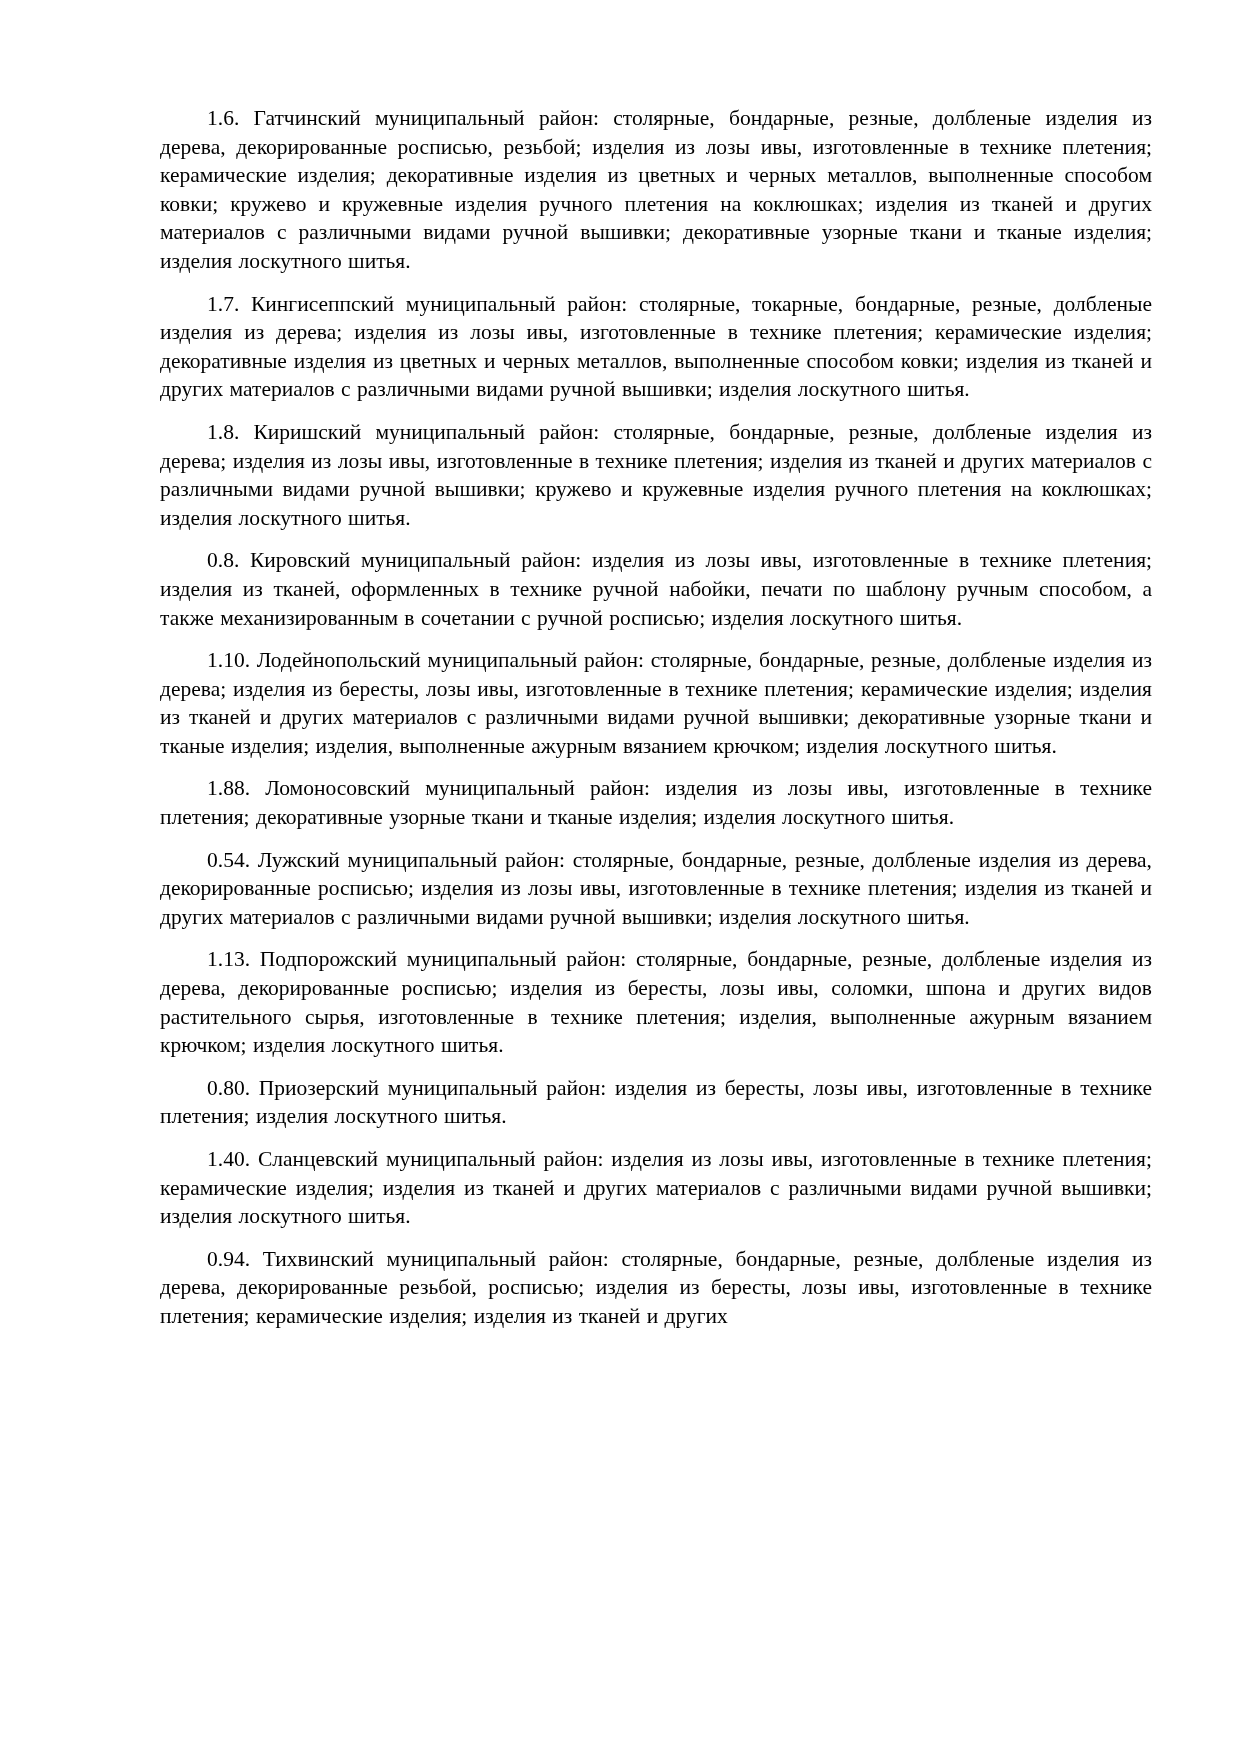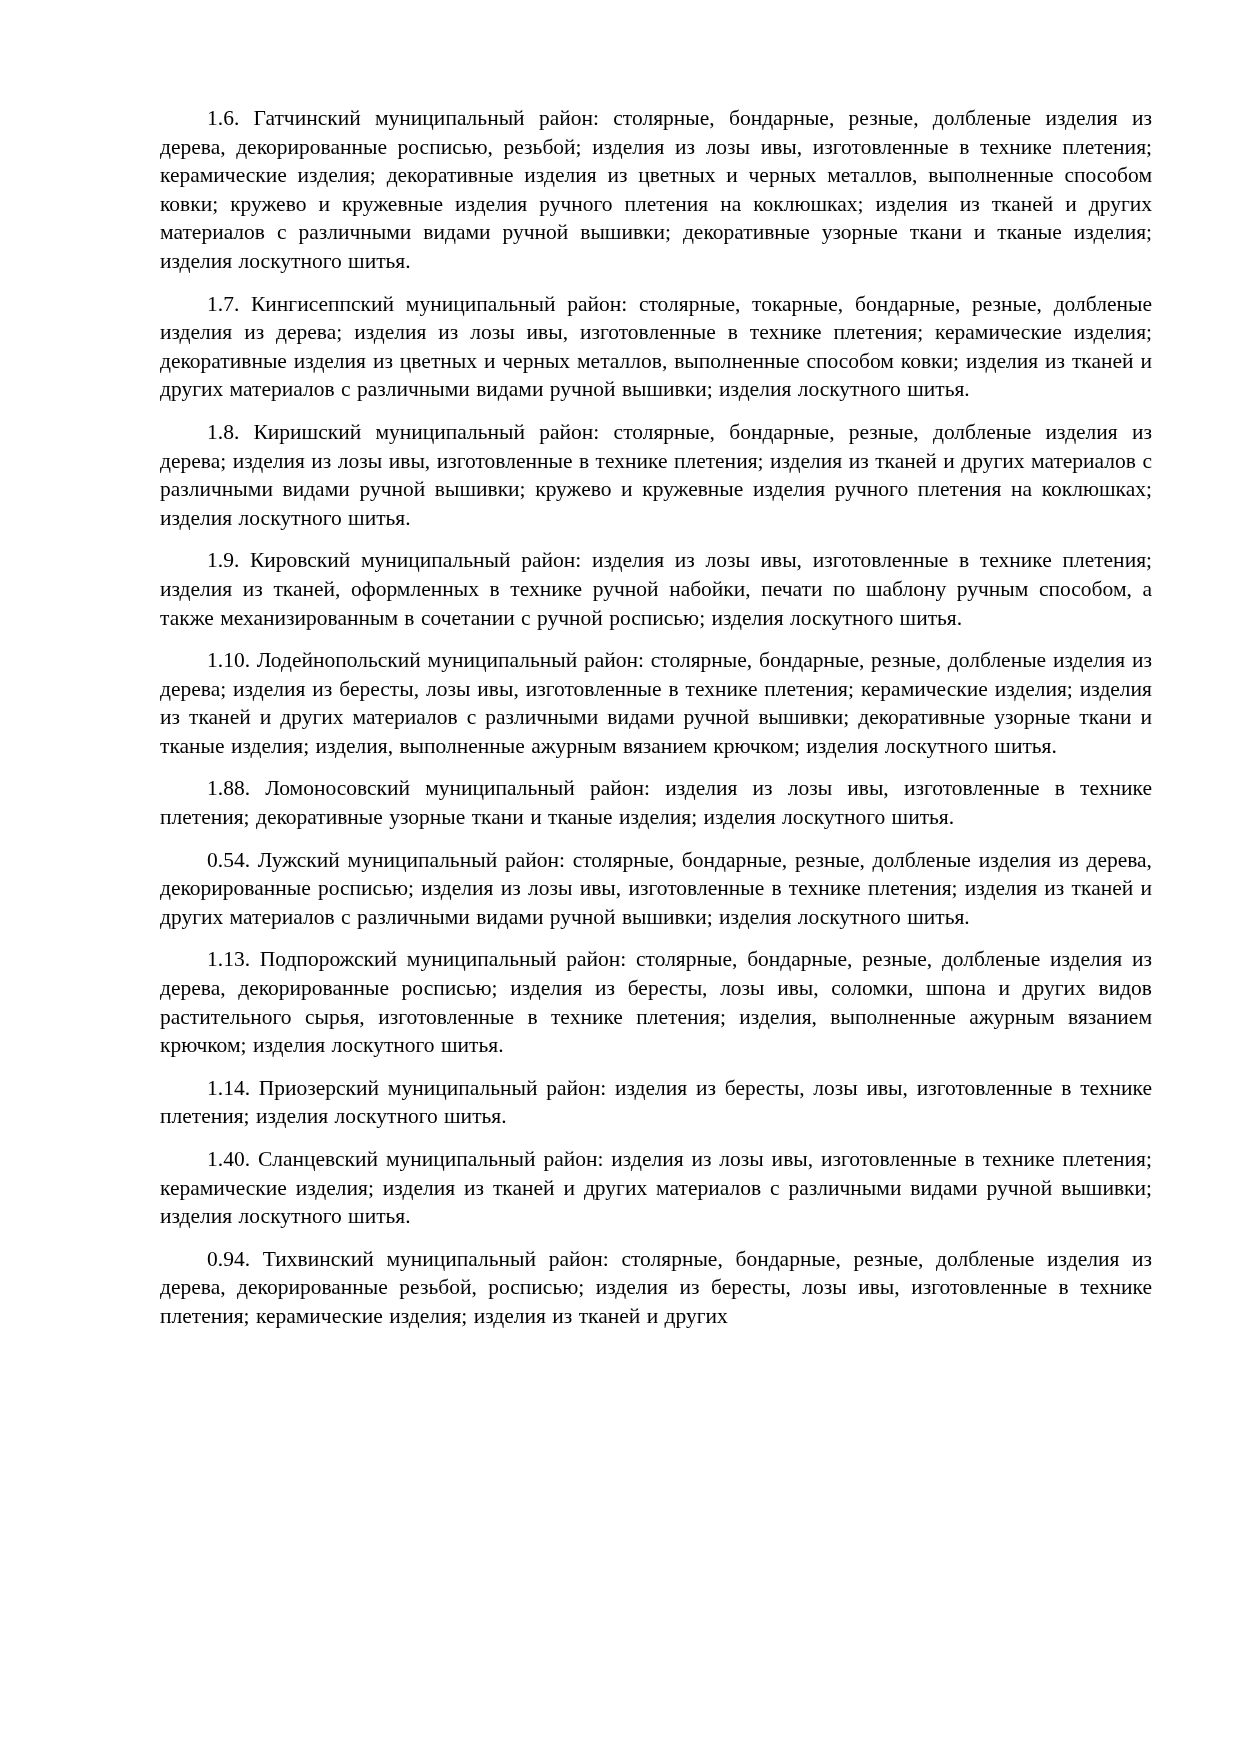--- a/index.html
+++ b/index.html
@@ -29,21 +29,21 @@
     word-spacing: 1px;
   }
 </style>
 </head>
 <body>
 
 <div class="page">
   <p class="para">1.6. Гатчинский муниципальный район: столярные, бондарные, резные, долбленые изделия из дерева, декорированные росписью, резьбой; изделия из лозы ивы, изготовленные в технике плетения; керамические изделия; декоративные изделия из цветных и черных металлов, выполненные способом ковки; кружево и кружевные изделия ручного плетения на коклюшках; изделия из тканей и других материалов с различными видами ручной вышивки; декоративные узорные ткани и тканые изделия; изделия лоскутного шитья.</p>
   <p class="para">1.7. Кингисеппский муниципальный район: столярные, токарные, бондарные, резные, долбленые изделия из дерева; изделия из лозы ивы, изготовленные в технике плетения; керамические изделия; декоративные изделия из цветных и черных металлов, выполненные способом ковки; изделия из тканей и других материалов с различными видами ручной вышивки; изделия лоскутного шитья.</p>
   <p class="para">1.8. Киришский муниципальный район: столярные, бондарные, резные, долбленые изделия из дерева; изделия из лозы ивы, изготовленные в технике плетения; изделия из тканей и других материалов с различными видами ручной вышивки; кружево и кружевные изделия ручного плетения на коклюшках; изделия лоскутного шитья.</p>
-  <p class="para">1.9. Кировский муниципальный район: изделия из лозы ивы, изготовленные в технике плетения; изделия из тканей, оформленных в технике ручной набойки, печати по шаблону ручным способом, а также механизированным в сочетании с ручной росписью; изделия лоскутного шитья.</p>
+  <p class="para">0.8. Кировский муниципальный район: изделия из лозы ивы, изготовленные в технике плетения; изделия из тканей, оформленных в технике ручной набойки, печати по шаблону ручным способом, а также механизированным в сочетании с ручной росписью; изделия лоскутного шитья.</p>
   <p class="para">1.10. Лодейнопольский муниципальный район: столярные, бондарные, резные, долбленые изделия из дерева; изделия из бересты, лозы ивы, изготовленные в технике плетения; керамические изделия; изделия из тканей и других материалов с различными видами ручной вышивки; декоративные узорные ткани и тканые изделия; изделия, выполненные ажурным вязанием крючком; изделия лоскутного шитья.</p>
   <p class="para">1.88. Ломоносовский муниципальный район: изделия из лозы ивы, изготовленные в технике плетения; декоративные узорные ткани и тканые изделия; изделия лоскутного шитья.</p>
   <p class="para">0.54. Лужский муниципальный район: столярные, бондарные, резные, долбленые изделия из дерева, декорированные росписью; изделия из лозы ивы, изготовленные в технике плетения; изделия из тканей и других материалов с различными видами ручной вышивки; изделия лоскутного шитья.</p>
   <p class="para">1.13. Подпорожский муниципальный район: столярные, бондарные, резные, долбленые изделия из дерева, декорированные росписью; изделия из бересты, лозы ивы, соломки, шпона и других видов растительного сырья, изготовленные в технике плетения; изделия, выполненные ажурным вязанием крючком; изделия лоскутного шитья.</p>
-  <p class="para">1.14. Приозерский муниципальный район: изделия из бересты, лозы ивы, изготовленные в технике плетения; изделия лоскутного шитья.</p>
+  <p class="para">0.80. Приозерский муниципальный район: изделия из бересты, лозы ивы, изготовленные в технике плетения; изделия лоскутного шитья.</p>
   <p class="para">1.40. Сланцевский муниципальный район: изделия из лозы ивы, изготовленные в технике плетения; керамические изделия; изделия из тканей и других материалов с различными видами ручной вышивки; изделия лоскутного шитья.</p>
   <p class="para">0.94. Тихвинский муниципальный район: столярные, бондарные, резные, долбленые изделия из дерева, декорированные резьбой, росписью; изделия из бересты, лозы ивы, изготовленные в технике плетения; керамические изделия; изделия из тканей и других</p>
 </div>
 
 </body></html>

